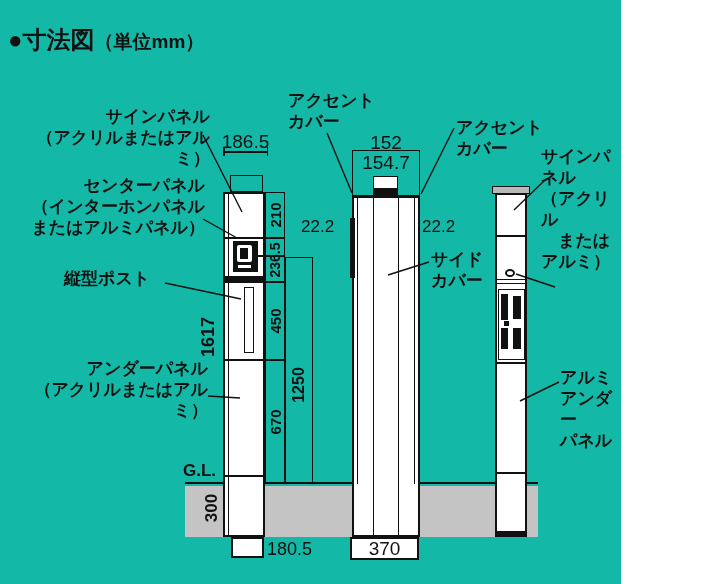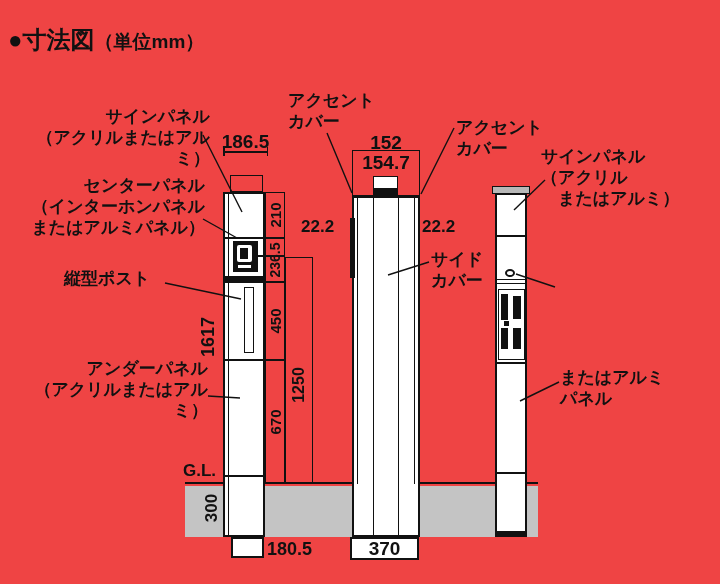--- a/index.html
+++ b/index.html
@@ -1,20 +1,20 @@
 <!DOCTYPE html>
 <html><head>
 <meta charset="utf-8">
 <style>
   html,body{margin:0;padding:0;background:#fff;}
-  #stage{position:relative;width:720px;height:584px;background:#ef4444;overflow:hidden;
+  #stage{position:relative;width:621px;height:584px;background:#14b8a6;overflow:hidden;
          font-family:"Liberation Sans","DejaVu Sans",sans-serif;color:#111;}
   .abs{position:absolute;}
   .lbl{font-size:17px;font-weight:600;line-height:1.24;white-space:pre-line;color:#111;}
-  .dim{font-weight:700;color:#111;white-space:nowrap;}
+  .dim{font-weight:400;color:#111;white-space:nowrap;}
   .vdim{position:absolute;transform:translate(-50%,-50%) rotate(-90deg);transform-origin:center;
         font-weight:600;color:#111;white-space:nowrap;}
   .box{position:absolute;border:1.2px solid #111;box-sizing:border-box;}
   .thickbox{position:absolute;border:2px solid #111;box-sizing:border-box;}
   .hline{position:absolute;background:#111;}
   .vline{position:absolute;background:#111;}
   .blackfill{position:absolute;background:#111;}
   svg.overlay{position:absolute;left:0;top:0;pointer-events:none;}
   .rightalign{text-align:right;}
 </style>
@@ -125,21 +125,21 @@
     <div class="blackfill" style="left:5px;top:31px;width:5px;height:5px;"></div>
   </div>
   <div class="abs" style="left:505px;top:269px;width:10px;height:8px;border:2px solid #111;border-radius:50%;box-sizing:border-box;background:#fff;"></div>
   <div class="hline" style="left:495px;top:362px;width:32px;height:1.5px;"></div>
   <div class="hline" style="left:495px;top:472px;width:32px;height:1.5px;"></div>
   <div class="blackfill" style="left:495px;top:531px;width:32px;height:6px;"></div>
 
   <div class="abs lbl" style="left:541px;top:146px;">サインパネル
 （アクリル
 　またはアルミ）</div>
-  <div class="abs lbl" style="left:560px;top:367px;">またはアルミ
+  <div class="abs lbl" style="left:560px;top:367px;">アルミアンダー
 パネル</div>
 
   <svg class="overlay" width="720" height="584" viewBox="0 0 720 584">
     <g stroke="#111" stroke-width="1.4" fill="none">
       <line x1="203" y1="135" x2="242" y2="212"></line>
       <line x1="203" y1="219" x2="237" y2="238"></line>
       <line x1="165" y1="283" x2="241" y2="299"></line>
       <line x1="208" y1="396" x2="240" y2="398"></line>
       <line x1="327" y1="133" x2="352" y2="193"></line>
       <line x1="454" y1="128" x2="421" y2="194"></line>

